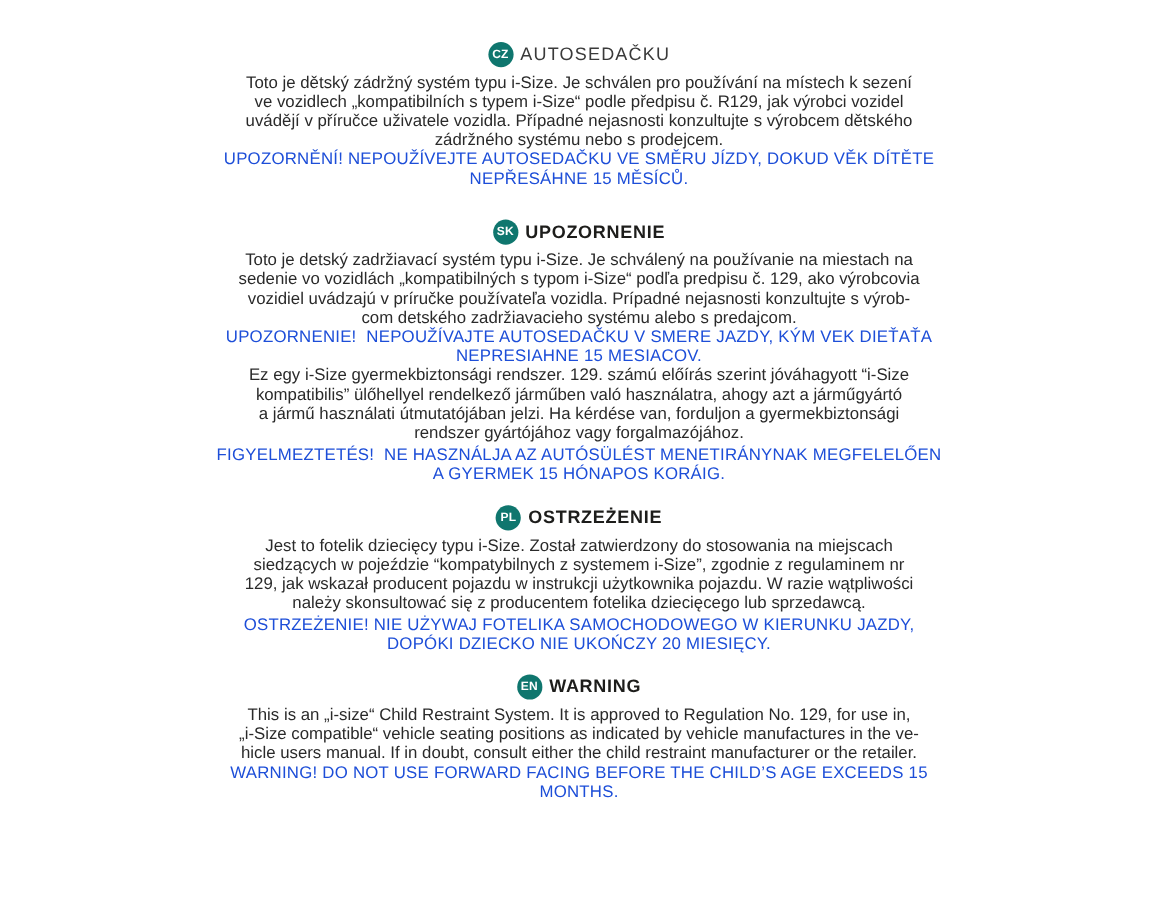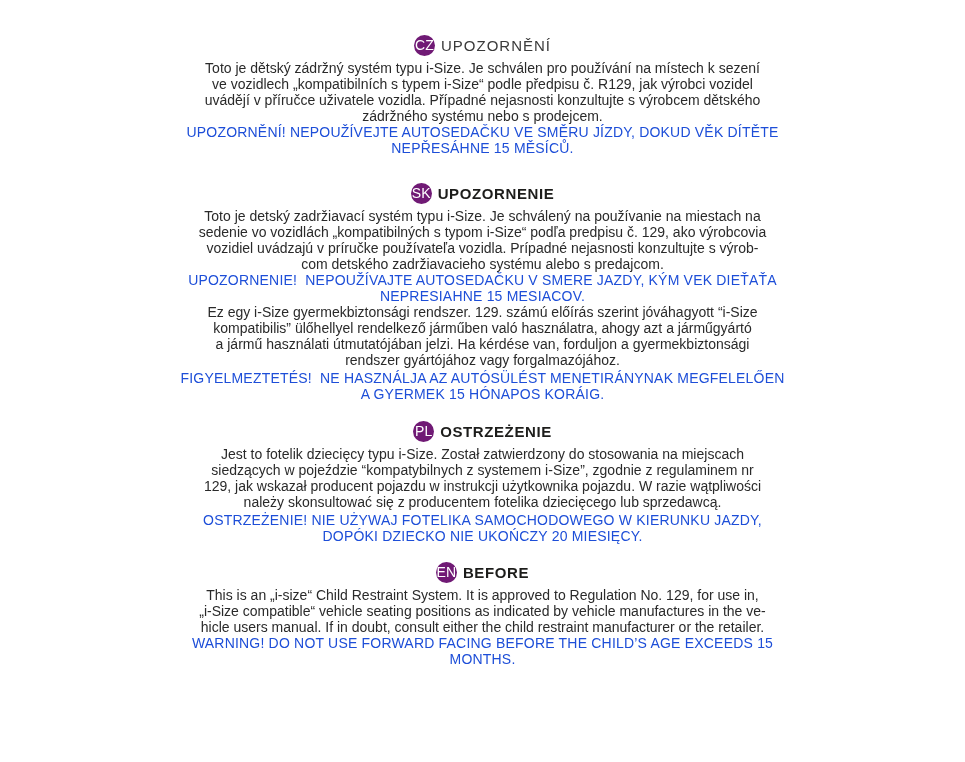--- a/index.html
+++ b/index.html
@@ -29,24 +29,24 @@
     height: 22px;
     margin-bottom: 4px;
   }
   .badge {
     display: inline-flex;
     align-items: center;
     justify-content: center;
     width: 21px;
     height: 21px;
     border-radius: 50%;
-    background: #701a75;
+    background: #0f766e;
     color: #ffffff;
-    font-size: 14px;
-    font-weight: 400;
+    font-size: 10px;
+    font-weight: 700;
     letter-spacing: 0.2px;
     flex: 0 0 auto;
   }
   .heading {
     font-size: 15px;
     font-weight: 700;
     letter-spacing: 0.6px;
     color: #1d1d1b;
   }
   .heading.light {
@@ -77,21 +77,21 @@
   .section-pl .warning-text { margin-top: 2px; }
 </style>
 </head>
 <body>
 
 <div class="page">
 
   <section class="lang-section section-cz">
     <div class="section-header">
       <span class="badge">CZ</span>
-      <span class="heading light">UPOZORNĚNÍ</span>
+      <span class="heading light">AUTOSEDAČKU</span>
     </div>
     <p class="body-text">Toto je dětský zádržný systém typu i-Size. Je schválen pro používání na místech k sezení
 ve vozidlech „kompatibilních s typem i-Size“ podle předpisu č. R129, jak výrobci vozidel
 uvádějí v příručce uživatele vozidla. Případné nejasnosti konzultujte s výrobcem dětského
 zádržného systému nebo s prodejcem.</p>
     <p class="warning-text">UPOZORNĚNÍ! NEPOUŽÍVEJTE AUTOSEDAČKU VE SMĚRU JÍZDY, DOKUD VĚK DÍTĚTE
 NEPŘESÁHNE 15 MĚSÍCŮ.</p>
   </section>
 
   <section class="lang-section section-sk">
@@ -125,21 +125,21 @@
 siedzących w pojeździe “kompatybilnych z systemem i-Size”, zgodnie z regulaminem nr
 129, jak wskazał producent pojazdu w instrukcji użytkownika pojazdu. W razie wątpliwości
 należy skonsultować się z producentem fotelika dziecięcego lub sprzedawcą.</p>
     <p class="warning-text">OSTRZEŻENIE! NIE UŻYWAJ FOTELIKA SAMOCHODOWEGO W KIERUNKU JAZDY,
 DOPÓKI DZIECKO NIE UKOŃCZY 20 MIESIĘCY.</p>
   </section>
 
   <section class="lang-section section-en">
     <div class="section-header">
       <span class="badge">EN</span>
-      <span class="heading">BEFORE</span>
+      <span class="heading">WARNING</span>
     </div>
     <p class="body-text">This is an „i-size“ Child Restraint System. It is approved to Regulation No. 129, for use in,
 „i-Size compatible“ vehicle seating positions as indicated by vehicle manufactures in the ve-
 hicle users manual. If in doubt, consult either the child restraint manufacturer or the retailer.</p>
     <p class="warning-text">WARNING! DO NOT USE FORWARD FACING BEFORE THE CHILD’S AGE EXCEEDS 15
 MONTHS.</p>
   </section>
 
 </div>
 

